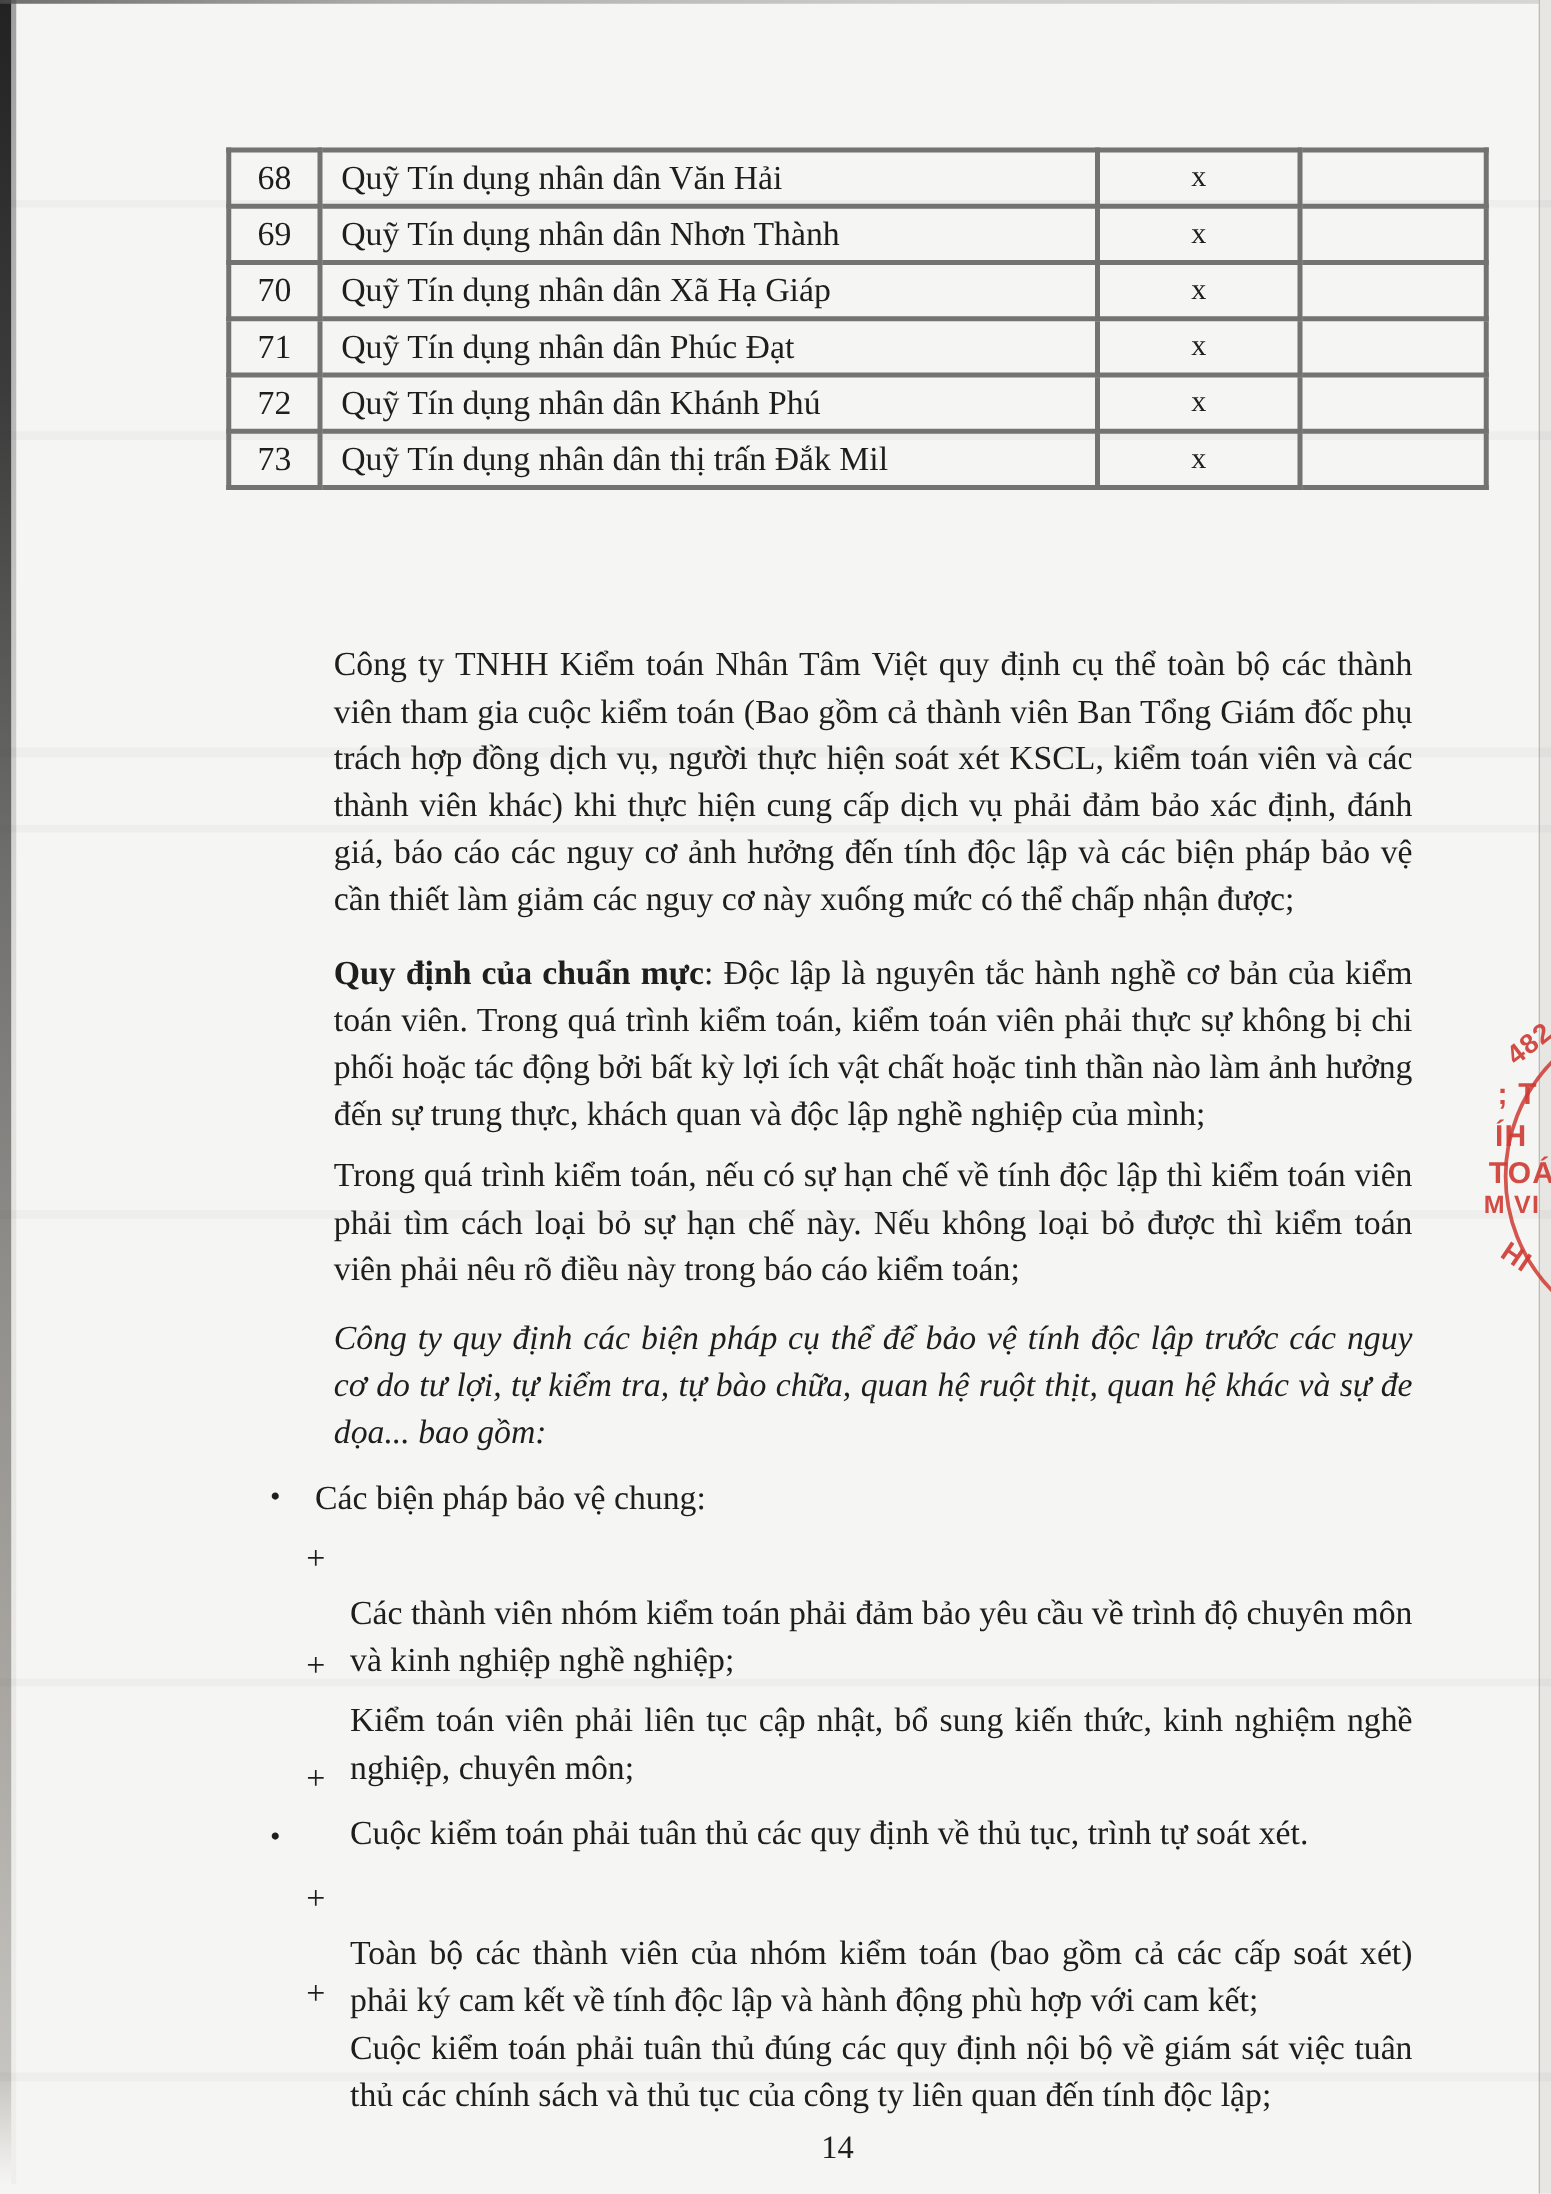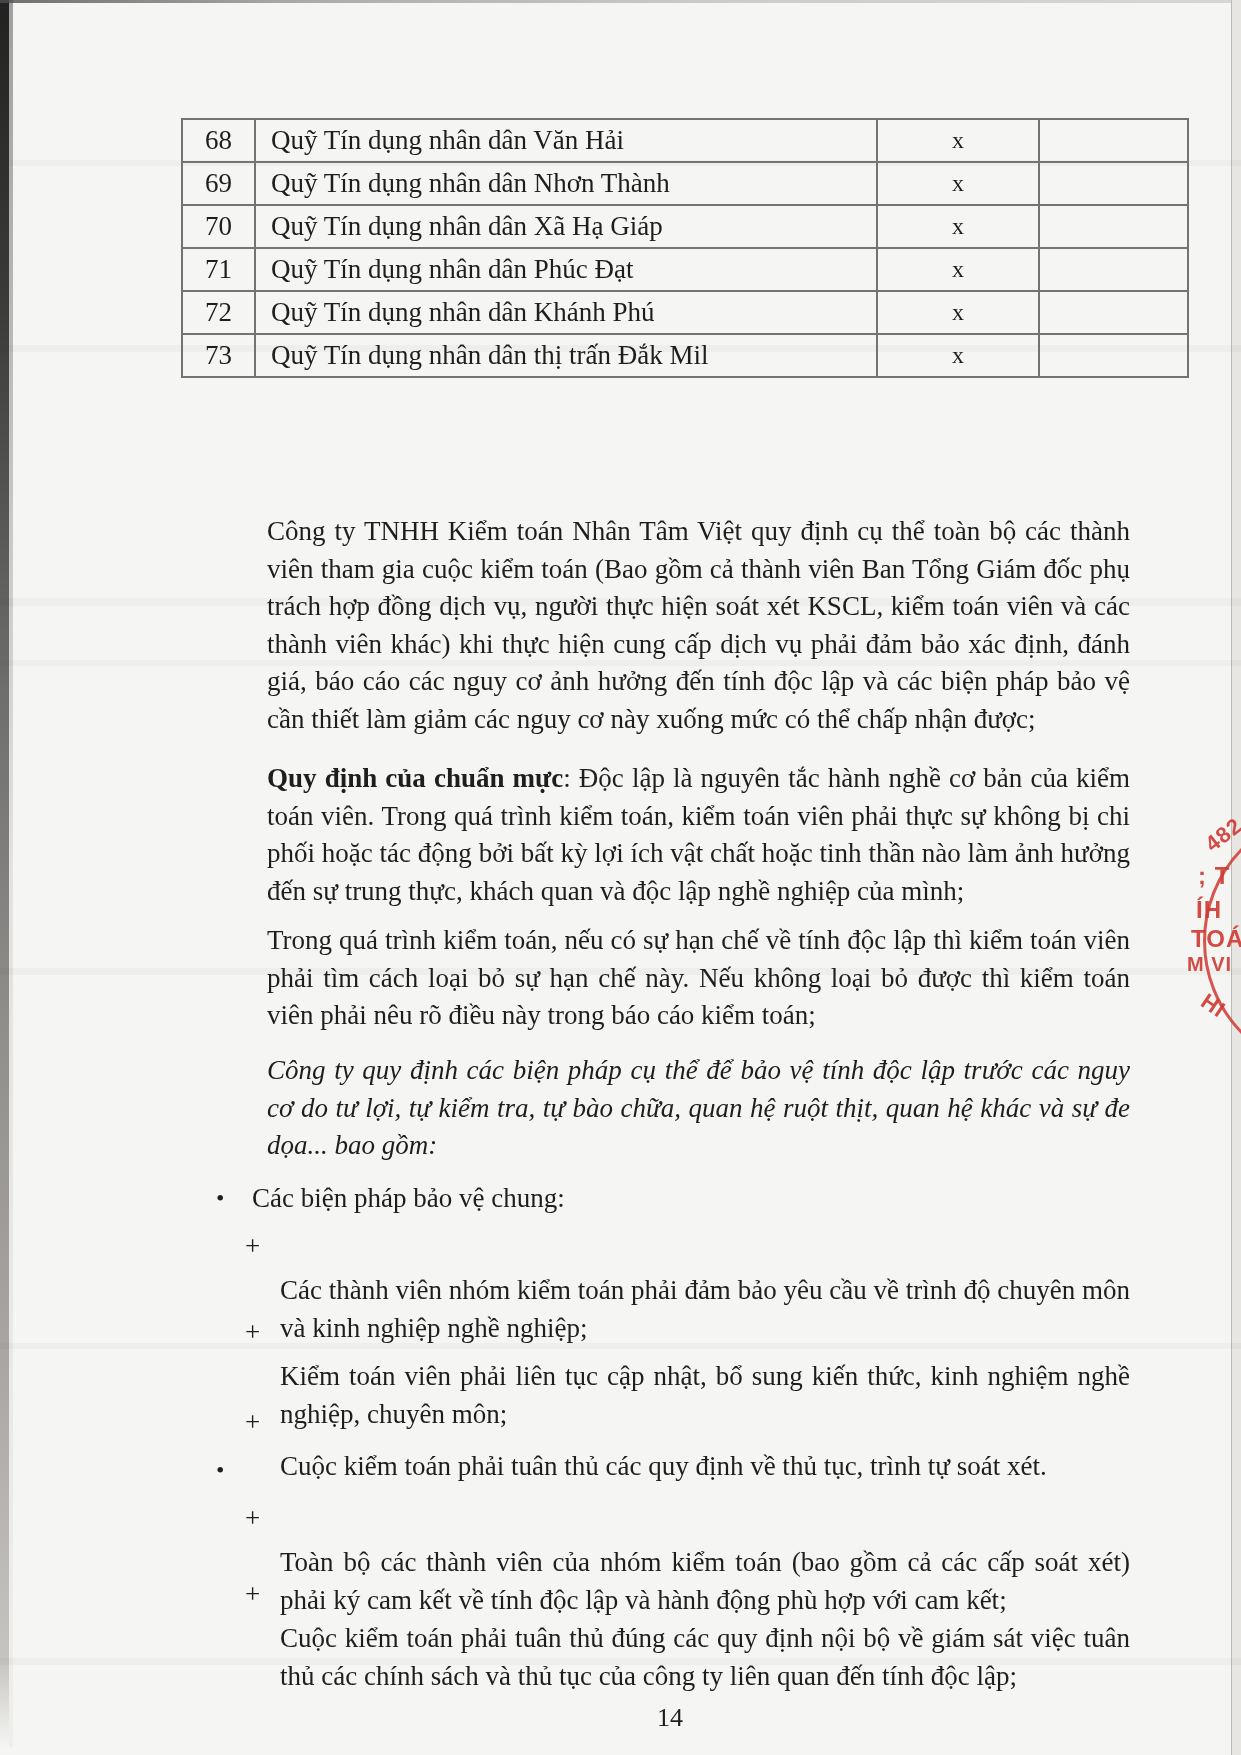--- a/index.html
+++ b/index.html
@@ -30,21 +30,21 @@
     position:absolute;right:0;top:0;width:9px;height:100%;
     background:#e7e6e3;border-left:1px solid #bdbbb6;
   }
   .streak{position:absolute;left:0;width:100%;background:rgba(60,60,60,0.035);}
   
   .fund-table{
     position:absolute;left:181px;top:118px;
     border-collapse:collapse;table-layout:fixed;
   }
   .fund-table td{
-    border:2px solid #737373;
+    border:4px solid #737373;
     height:41px;
     font-size:27px;
     vertical-align:middle;
     padding:0;
     overflow:hidden;white-space:nowrap;
   }
   .fund-table col.c-no{width:73px;}
   .fund-table col.c-name{width:622px;}
   .fund-table col.c-mark{width:162px;}
   .fund-table col.c-extra{width:149px;}

